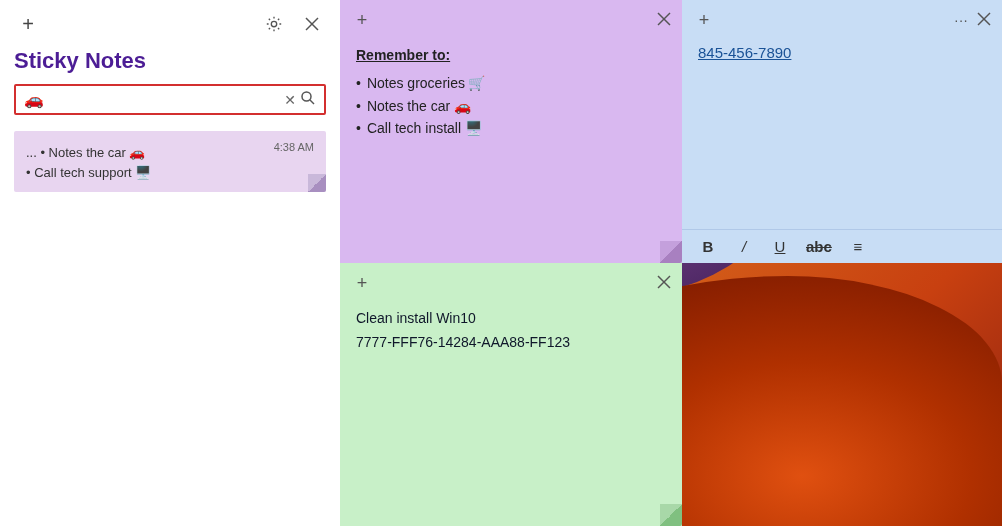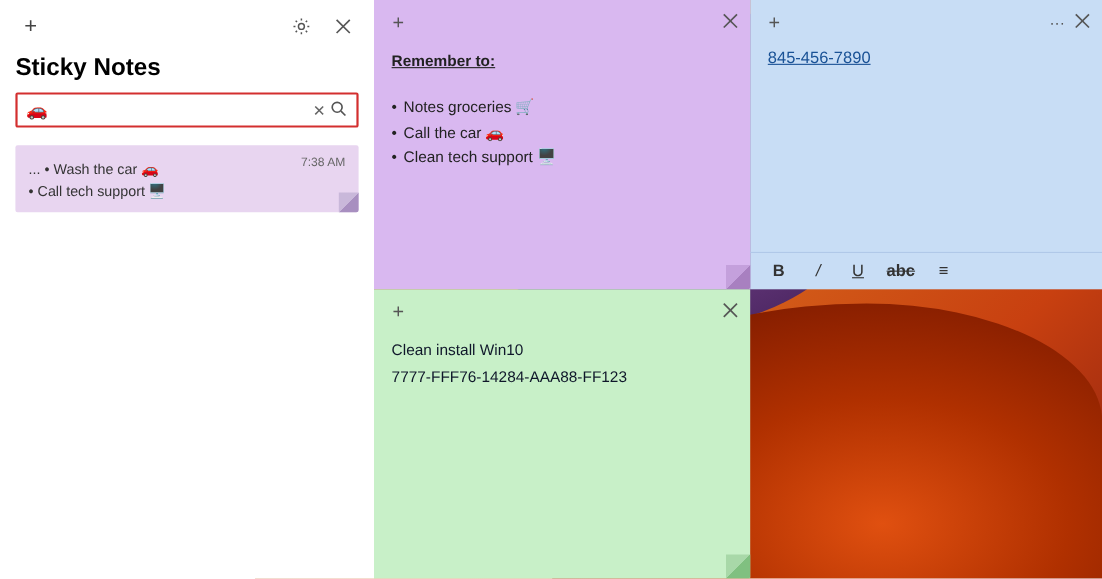--- a/index.html
+++ b/index.html
@@ -87,21 +87,21 @@
       align-items: center;
       justify-content: center;
       cursor: pointer;
       background: none;
       border: none;
       color: #444;
     }
     .sidebar-title {
       font-size: 22px;
       font-weight: 700;
-      color: #000000;
+      color: #4c1d95;
       padding: 4px 14px 10px 14px;
     }
     .search-box {
       margin: 0 14px 12px 14px;
       border: 2px solid #d32f2f;
       border-radius: 2px;
       display: flex;
       align-items: center;
       padding: 4px 8px;
       background: #fff;
@@ -215,21 +215,21 @@
     .note-body {
       flex: 1;
       padding: 4px 16px 16px 16px;
       font-size: 14px;
       color: #222;
       line-height: 1.6;
     }
     .note-body-title {
       font-weight: 700;
       text-decoration: underline;
-      margin-bottom: 20px;
+      margin-bottom: 6px;
     }
     .note-body-item {
       display: flex;
       align-items: flex-start;
       gap: 4px;
     }
     .note-body-bullet {
       margin-right: 2px;
     }
     .note-corner {
@@ -348,23 +348,23 @@
       <button class="search-icon-btn">
         <svg class="search-svg" viewBox="0 0 16 16" fill="none" stroke="#555" stroke-width="1.5">
           <circle cx="6.5" cy="6.5" r="4.5"></circle>
           <line x1="10" y1="10" x2="14" y2="14"></line>
         </svg>
       </button>
     </div>
 
     <div class="note-list">
       <div class="note-list-item">
-        <span class="note-list-item-time">7:38 AM</span>
+        <span class="note-list-item-time">4:38 AM</span>
         <div class="note-list-item-preview">
-          <div>... • Wash the car 🚗</div>
+          <div>... • Notes the car 🚗</div>
           <div>• Call tech support 🖥️</div>
         </div>
         <div class="note-list-item-corner"></div>
       </div>
     </div>
   </div>
 
   <div class="notes-area">
     <div class="notes-top">
 
@@ -379,25 +379,25 @@
           </button>
         </div>
         <div class="note-body">
           <div class="note-body-title">Remember to:</div>
           <div class="note-body-item">
             <span class="note-body-bullet">•</span>
             <span>Notes groceries 🛒</span>
           </div>
           <div class="note-body-item">
             <span class="note-body-bullet">•</span>
-            <span>Call the car 🚗</span>
+            <span>Notes the car 🚗</span>
           </div>
           <div class="note-body-item">
             <span class="note-body-bullet">•</span>
-            <span>Clean tech support 🖥️</span>
+            <span>Call tech install 🖥️</span>
           </div>
         </div>
         <div class="note-corner"></div>
       </div>
 
       <div class="note-blue-panel">
         <div class="note-header">
           <button class="note-add-btn">+</button>
           <button class="note-menu-btn">···</button>
           <button class="note-close-btn">

